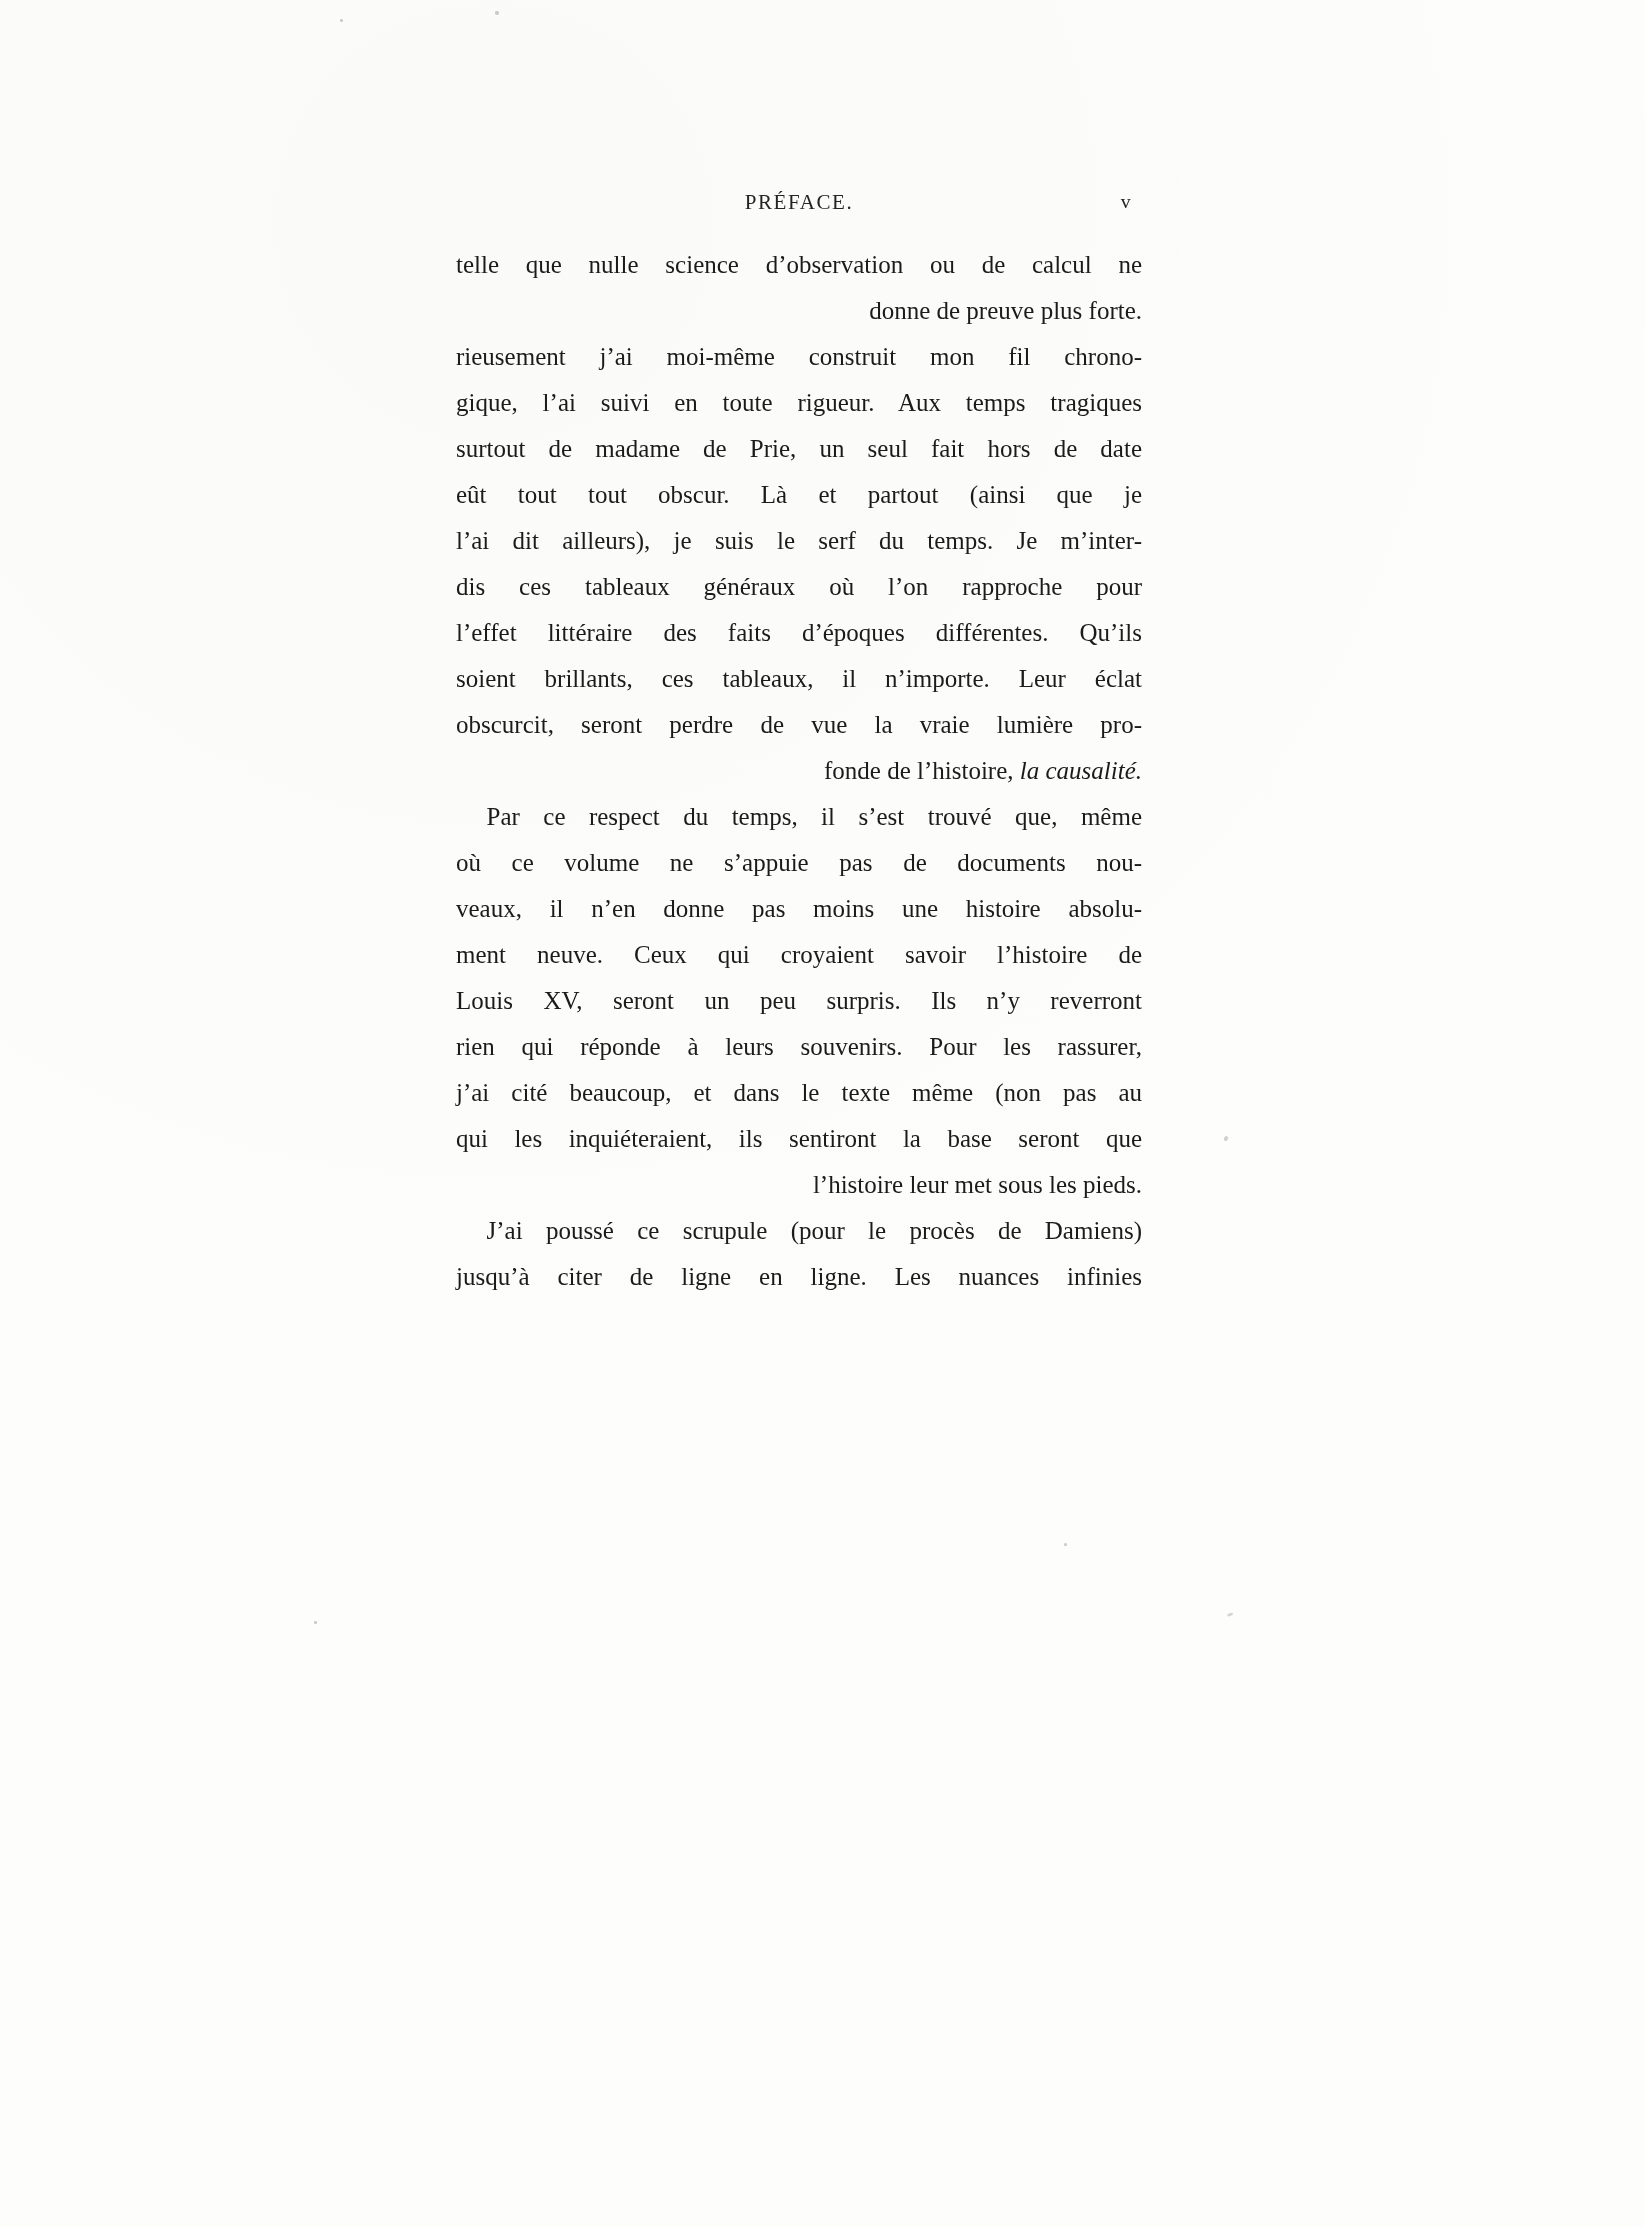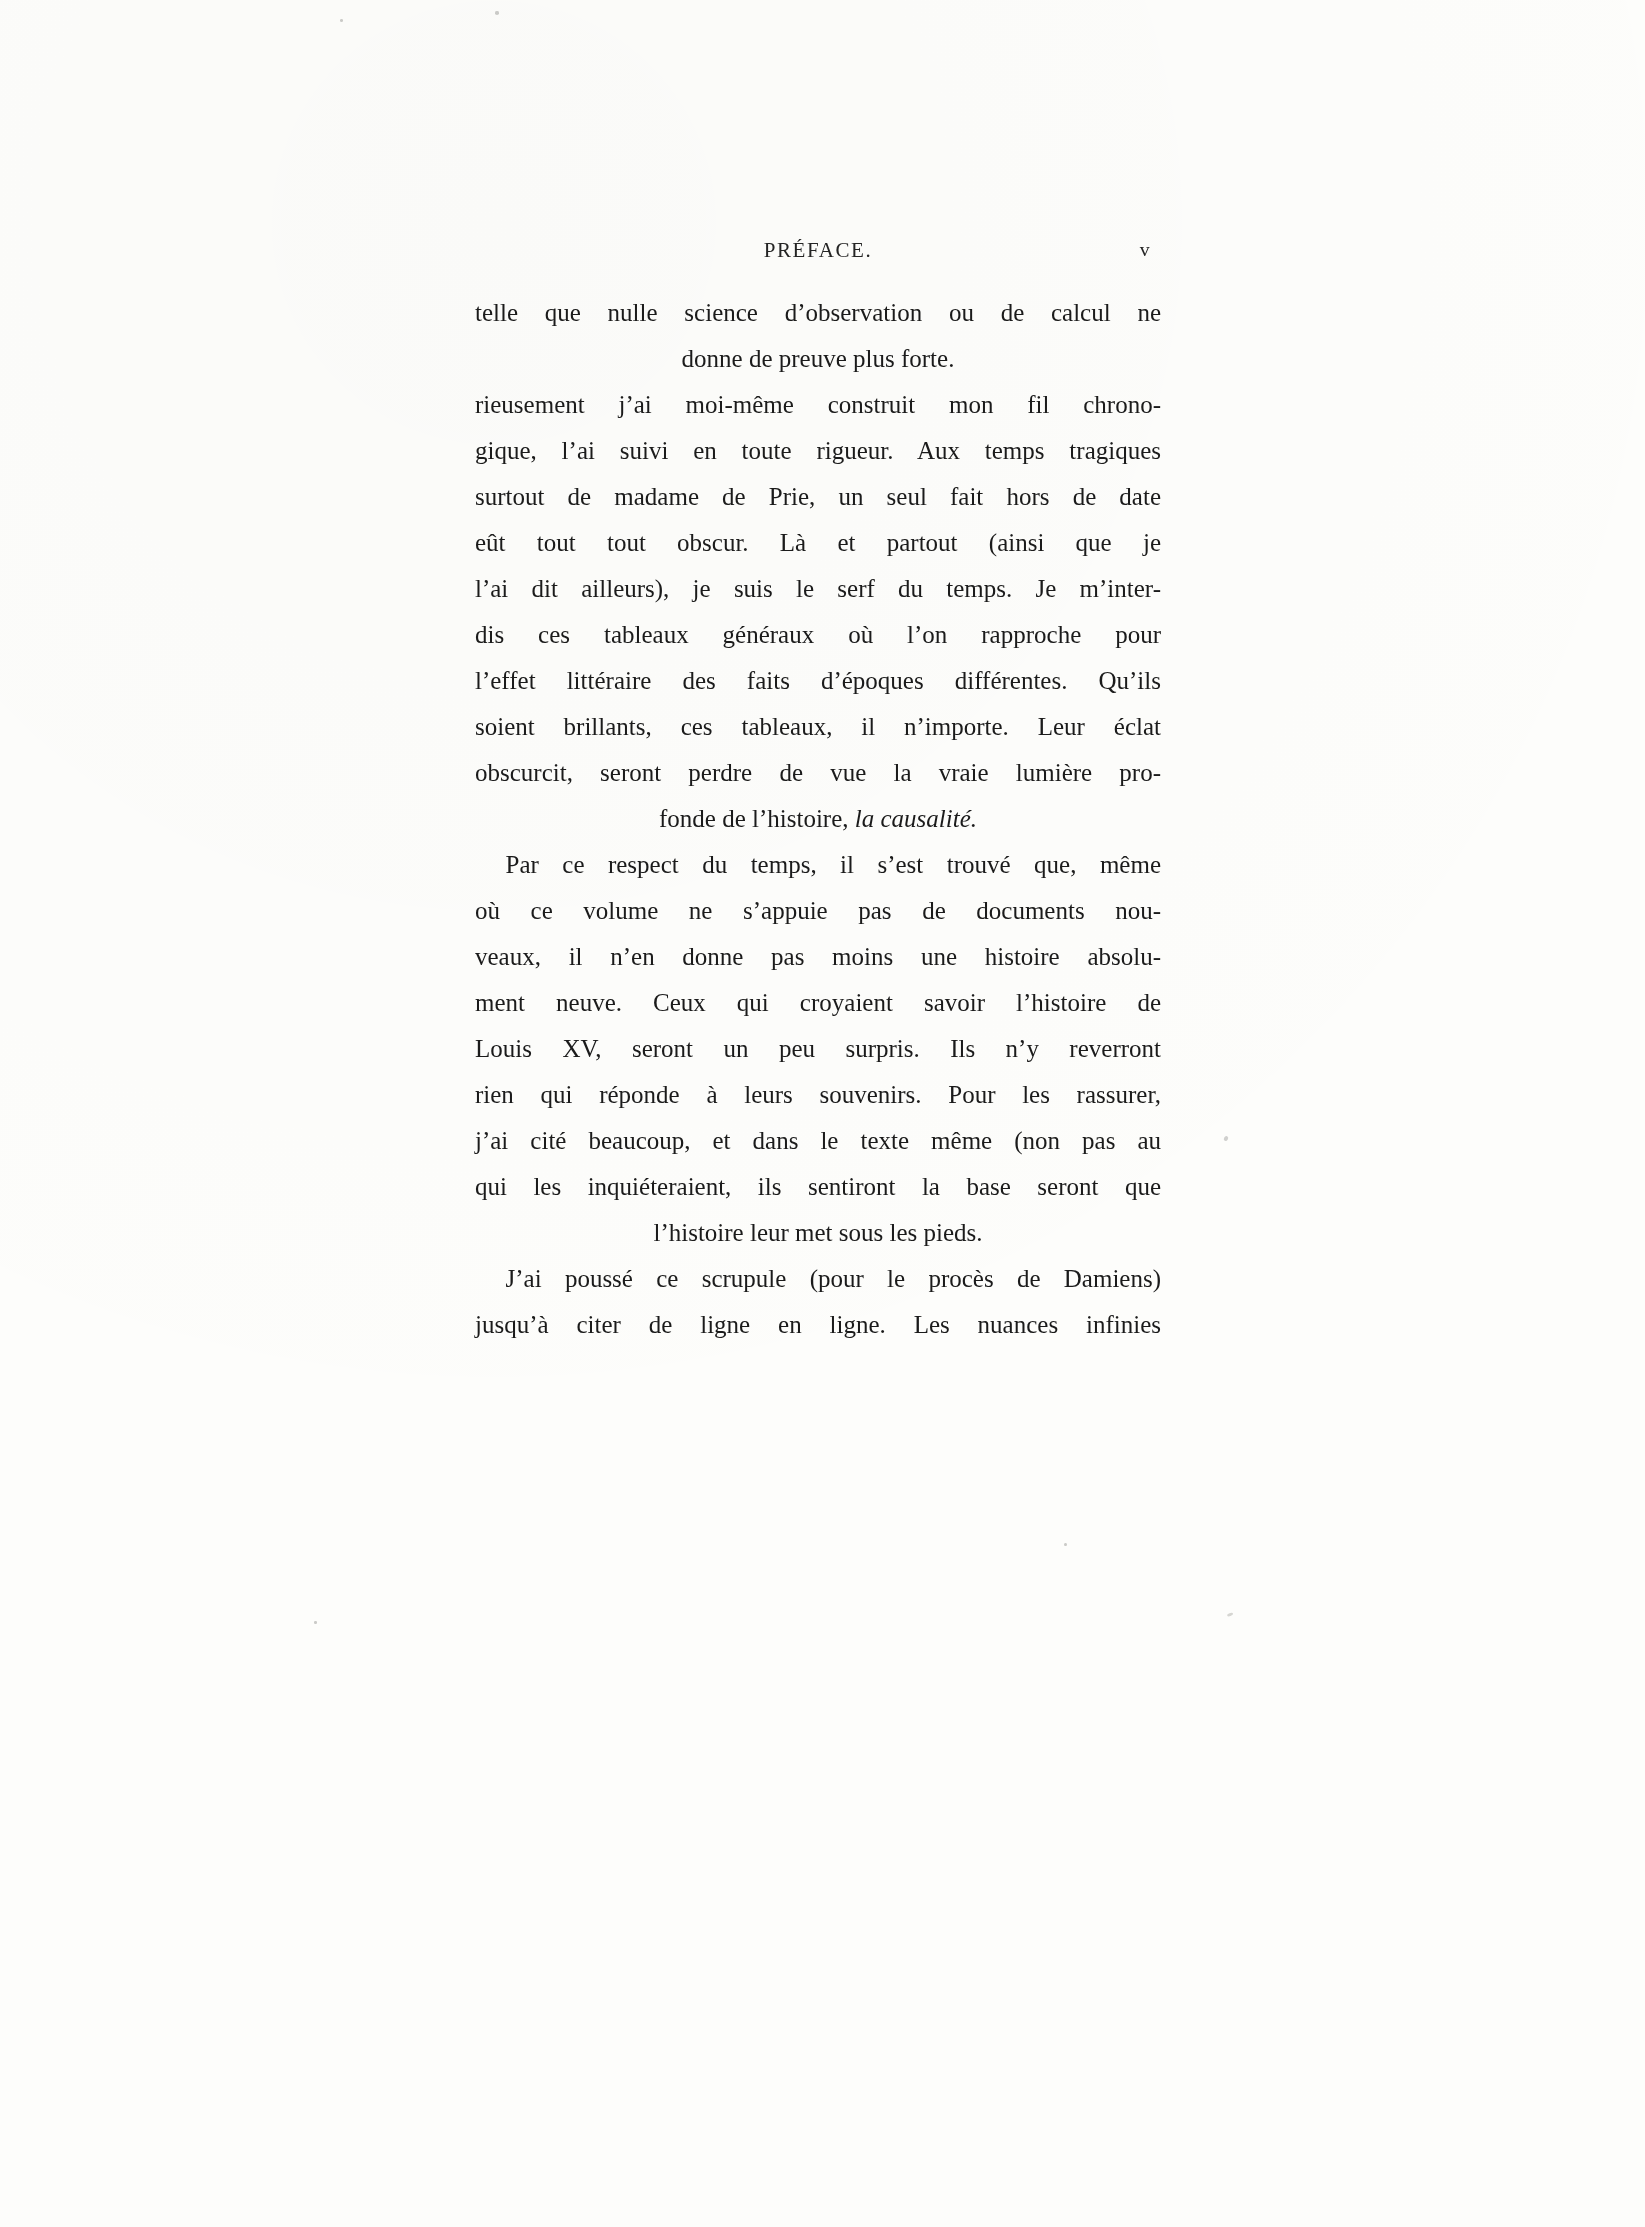--- a/index.html
+++ b/index.html
@@ -17,24 +17,23 @@
   }
   .page {
     position: absolute;
     inset: 0;
     background:
       radial-gradient(circle at 30% 10%, rgba(0,0,0,0.012), transparent 60%),
       #fdfdfb;
   }
   .text-column {
     position: absolute;
-    left: 475px;
+    left: 456px;
     top: 190px;
     width: 686px;
-    margin-top: 48px;
   }
   .header-row {
     position: relative;
     height: 52px;
     text-align: center;
   }
   .running-title {
     font-size: 21px;
     letter-spacing: 1.6px;
     color: #242424;
@@ -45,21 +44,21 @@
     top: 0px;
     font-size: 19.7px;
     color: #242424;
   }
   .body-text {
     font-size: 25px;
     line-height: 46px;
     color: #1b1b1b;
   }
   .line {
-    text-align: center;
+    text-align: right;
     min-height: 46px;
   }
   .line.just {
     text-align: justify;
     text-align-last: justify;
   }
   .line.indent {
     text-indent: 30.5px;
   }
   .line i {

